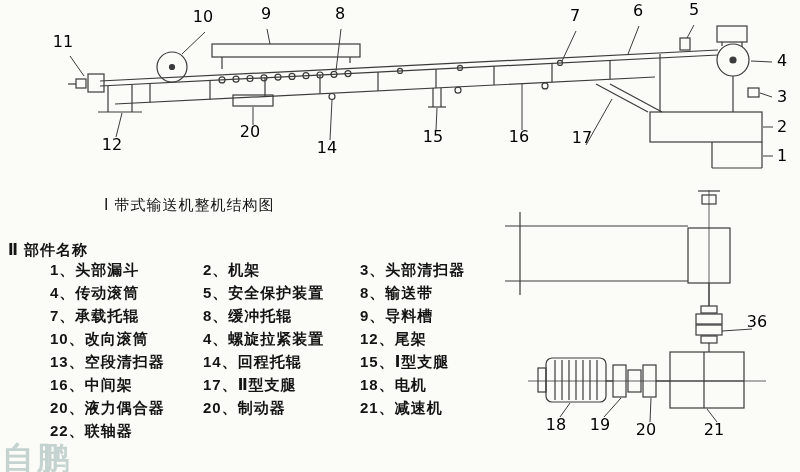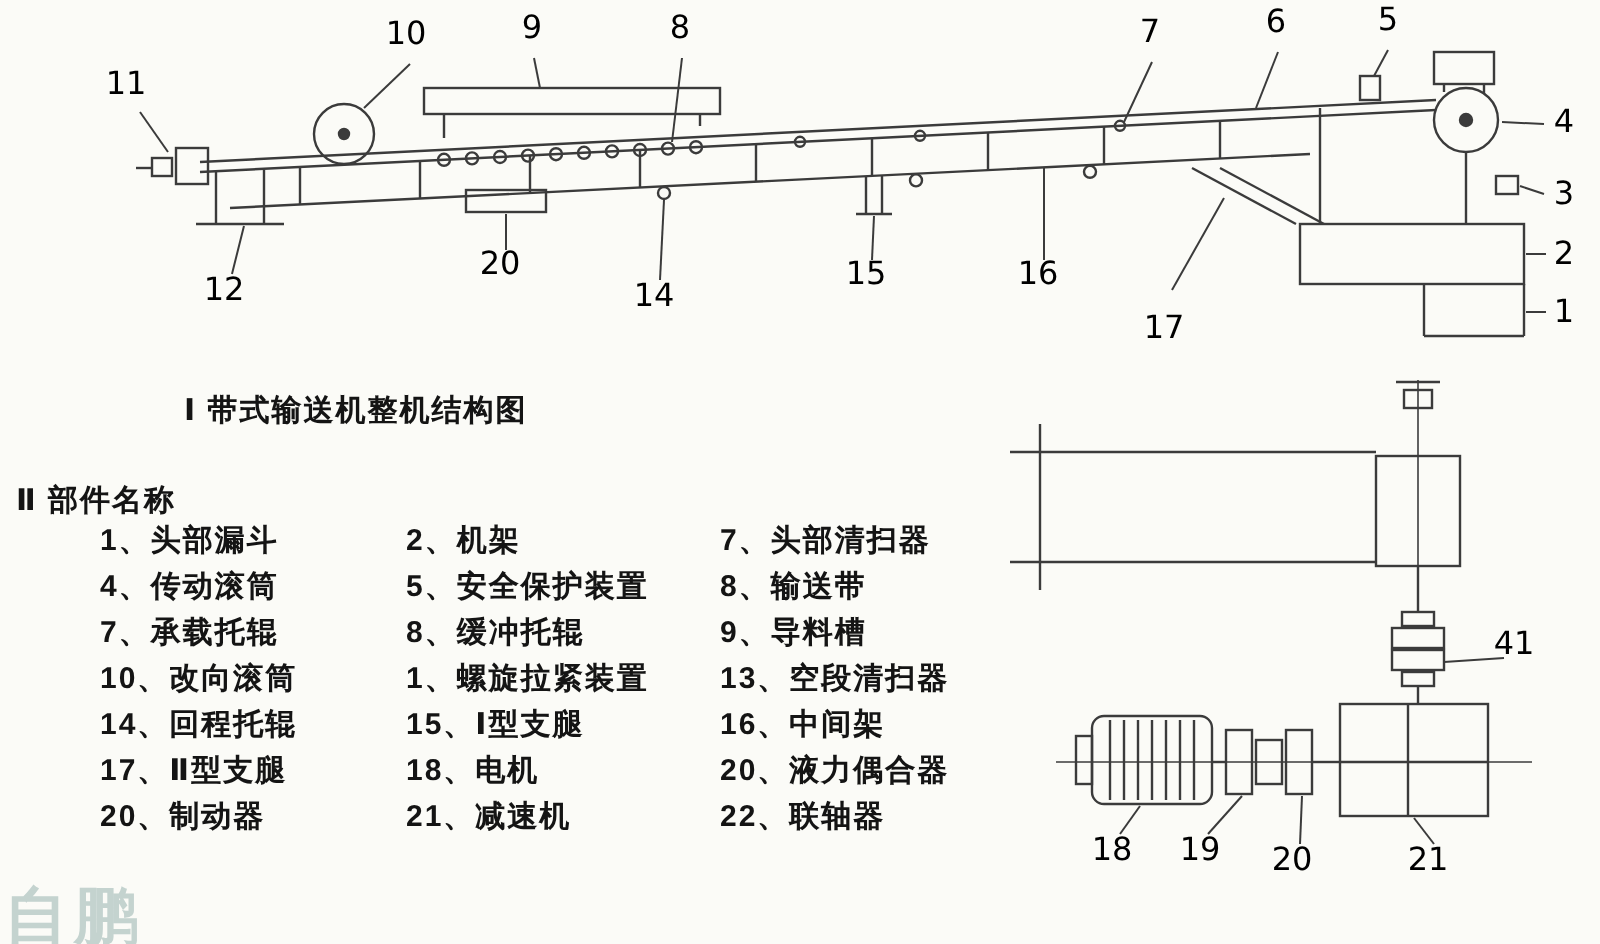--- a/index.html
+++ b/index.html
@@ -7,22 +7,22 @@
     position:relative;width:800px;height:472px;background:#fbfbf7;
     font-family:"Liberation Sans","DejaVu Sans",sans-serif;color:#141414;overflow:hidden;
   }
   .stage svg{position:absolute;left:0;top:0}
   .callout{
     position:absolute;transform:translateX(-50%);
     font-size:16px;line-height:20px;color:#000000;
     font-family:"DejaVu Sans",sans-serif;
   }
   .title{
-    position:absolute;left:92px;top:196px;
-    font-size:15px;font-weight:700;letter-spacing:1px;
+    position:absolute;left:104px;top:196px;
+    font-size:15px;font-weight:400;letter-spacing:1px;
   }
   .heading{
     position:absolute;left:8px;top:241px;
     font-size:15px;font-weight:700;letter-spacing:1px;
   }
   .parts-grid{
     position:absolute;left:10px;top:261px;
     display:grid;grid-template-columns:153px 157px 170px;grid-auto-rows:23px;
     font-size:15px;font-weight:700;letter-spacing:1px;margin-left:40px;
   }
@@ -225,43 +225,44 @@
   <div class="callout" style="left:694px;top:0px">5</div>
   <div class="callout" style="left:782px;top:51px">4</div>
   <div class="callout" style="left:782px;top:87px">3</div>
   <div class="callout" style="left:782px;top:117px">2</div>
   <div class="callout" style="left:782px;top:146px">1</div>
   <div class="callout" style="left:112px;top:135px">12</div>
   <div class="callout" style="left:250px;top:122px">20</div>
   <div class="callout" style="left:327px;top:138px">14</div>
   <div class="callout" style="left:433px;top:127px">15</div>
   <div class="callout" style="left:519px;top:127px">16</div>
-  <div class="callout" style="left:582px;top:154px">17</div>
+  <div class="callout" style="left:582px;top:128px">17</div>
 
   <div class="callout" style="left:556px;top:415px">18</div>
   <div class="callout" style="left:600px;top:415px">19</div>
   <div class="callout" style="left:646px;top:420px">20</div>
   <div class="callout" style="left:714px;top:420px">21</div>
-  <div class="callout" style="left:757px;top:312px">41</div>
+  <div class="callout" style="left:757px;top:312px">36</div>
 
   <div class="title">Ⅰ 带式输送机整机结构图</div>
   <div class="heading">Ⅱ 部件名称</div>
 
   <div class="parts-grid">
     <div class="part">1、头部漏斗</div>
     <div class="part">2、机架</div>
-    <div class="part">7、头部清扫器</div>
+    <div class="part">3、头部清扫器</div>
     <div class="part">4、传动滚筒</div>
     <div class="part">5、安全保护装置</div>
     <div class="part">8、输送带</div>
     <div class="part">7、承载托辊</div>
     <div class="part">8、缓冲托辊</div>
     <div class="part">9、导料槽</div>
     <div class="part">10、改向滚筒</div>
-    <div class="part">1、螺旋拉紧装置</div>
+    <div class="part">4、螺旋拉紧装置</div>
+    <div class="part">12、尾架</div>
     <div class="part">13、空段清扫器</div>
     <div class="part">14、回程托辊</div>
     <div class="part">15、Ⅰ型支腿</div>
     <div class="part">16、中间架</div>
     <div class="part">17、Ⅱ型支腿</div>
     <div class="part">18、电机</div>
     <div class="part">20、液力偶合器</div>
     <div class="part">20、制动器</div>
     <div class="part">21、减速机</div>
     <div class="part">22、联轴器</div>

